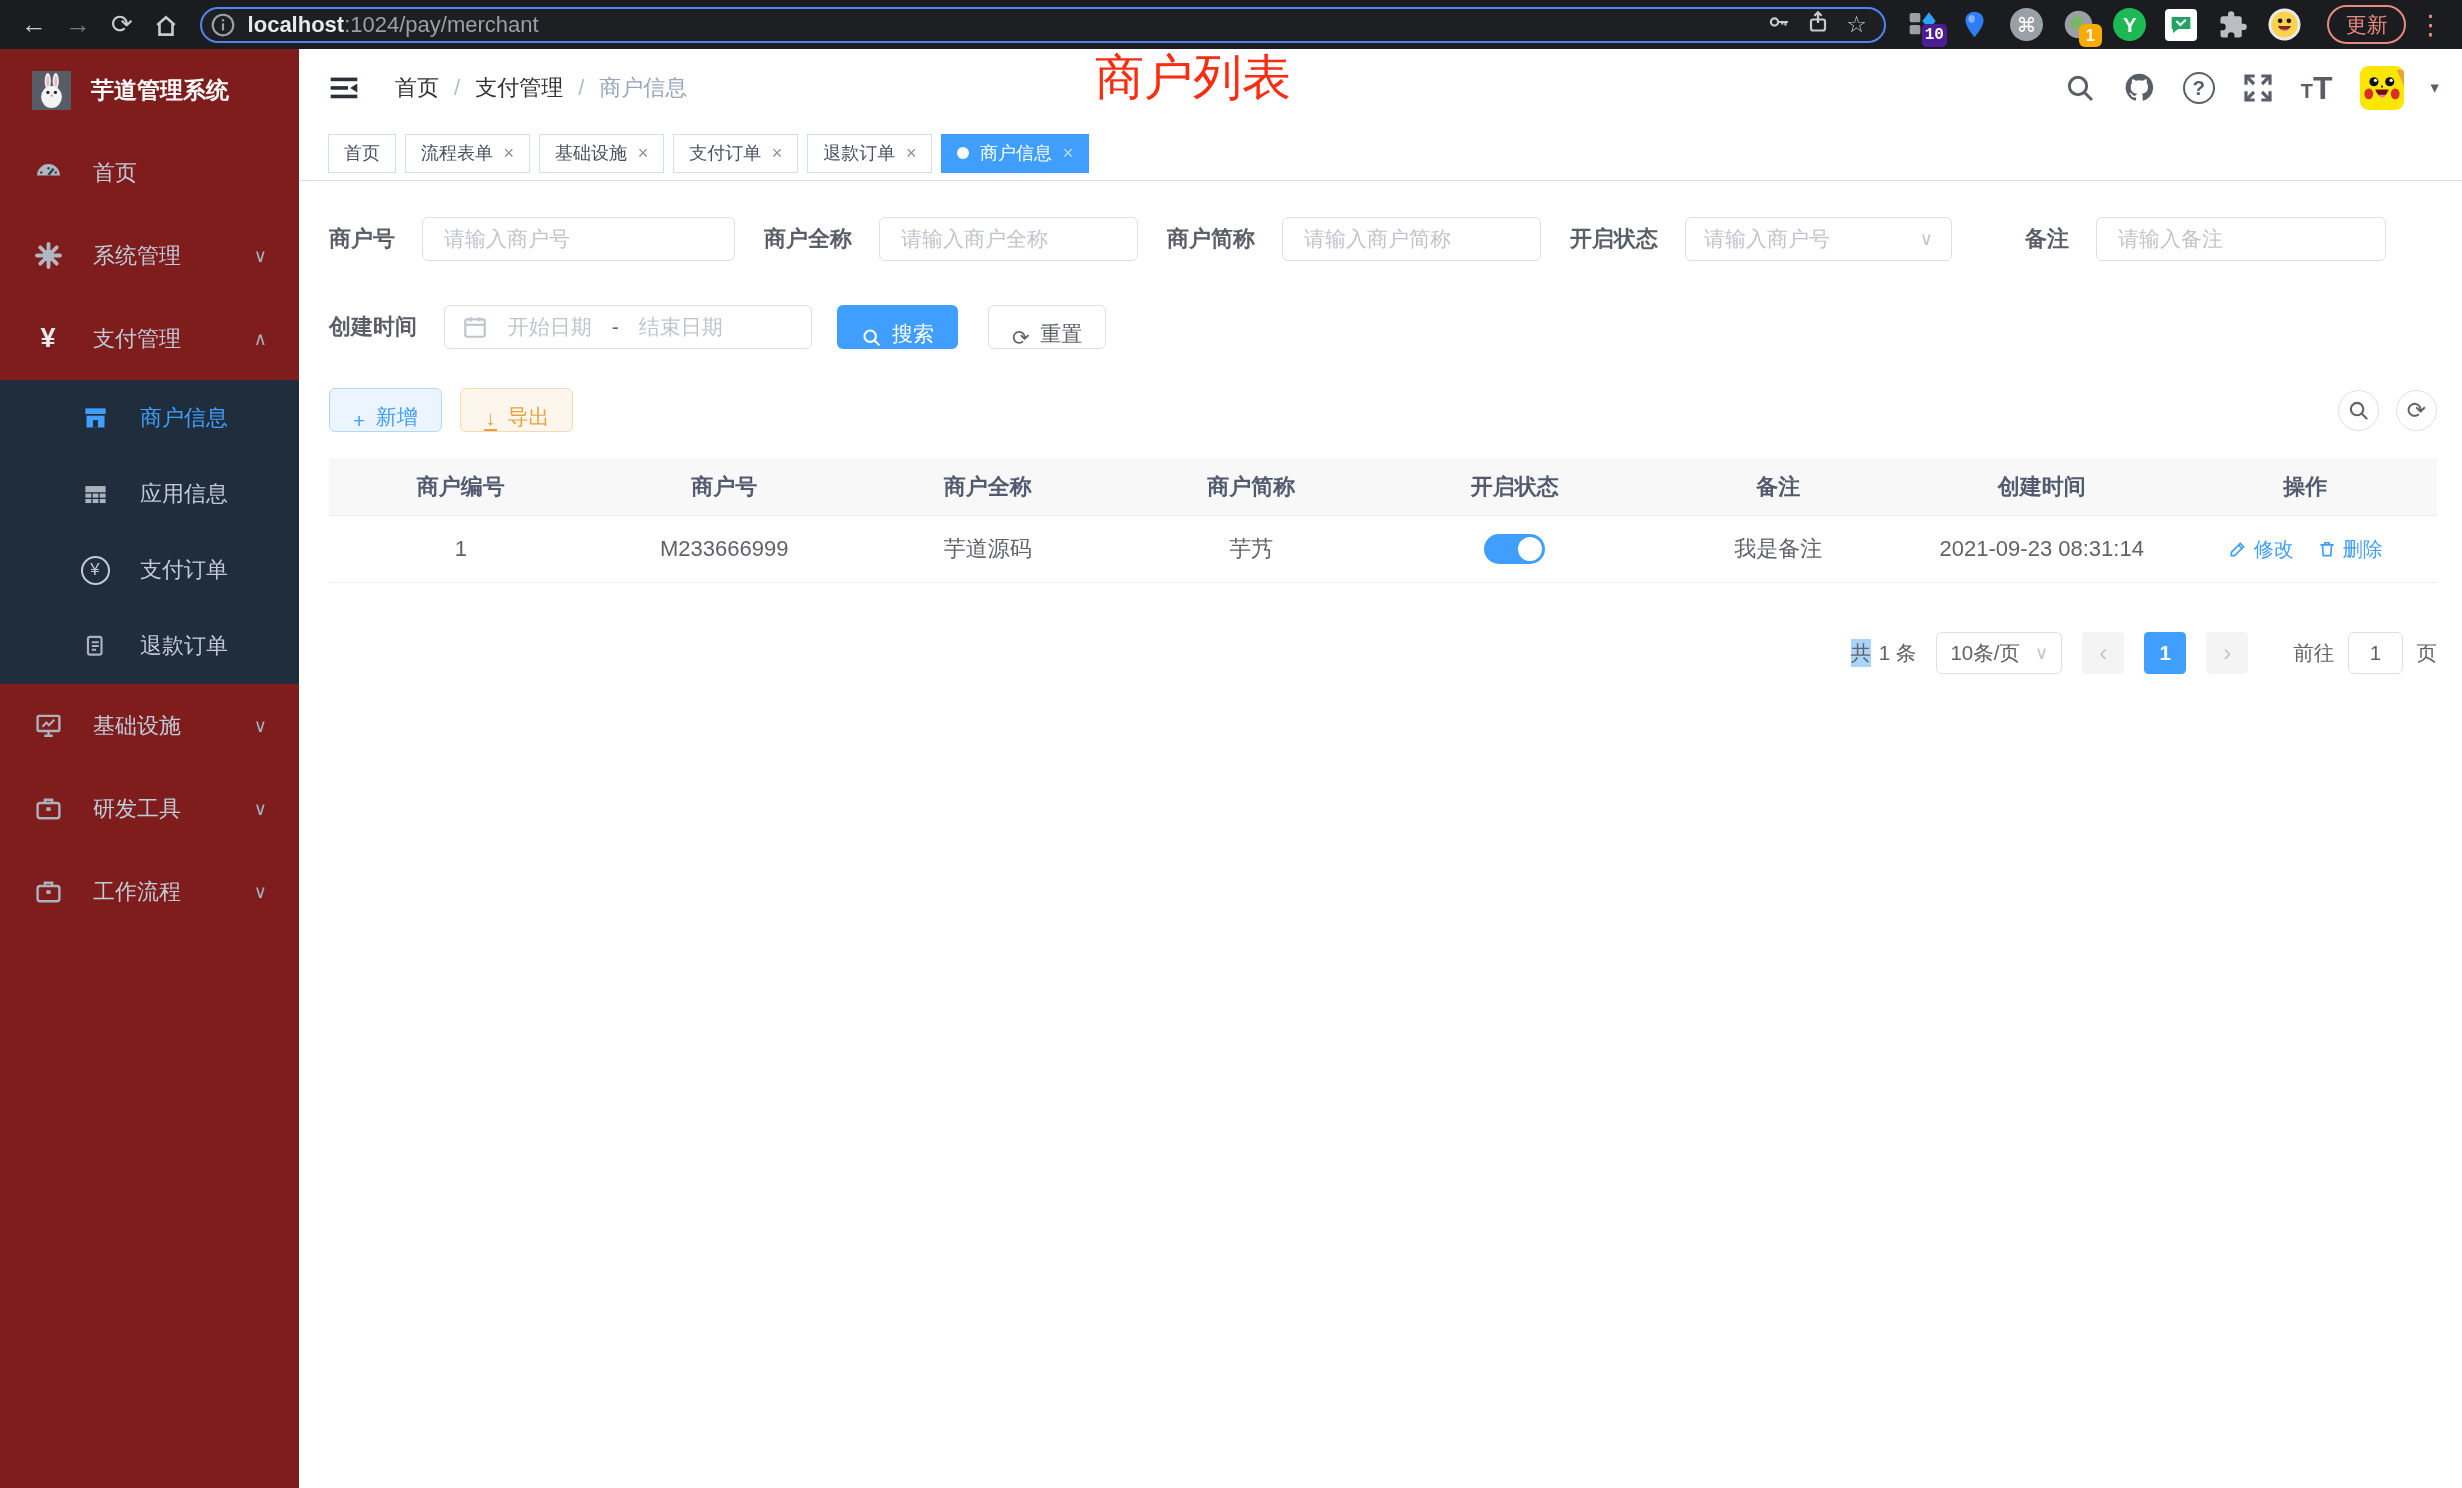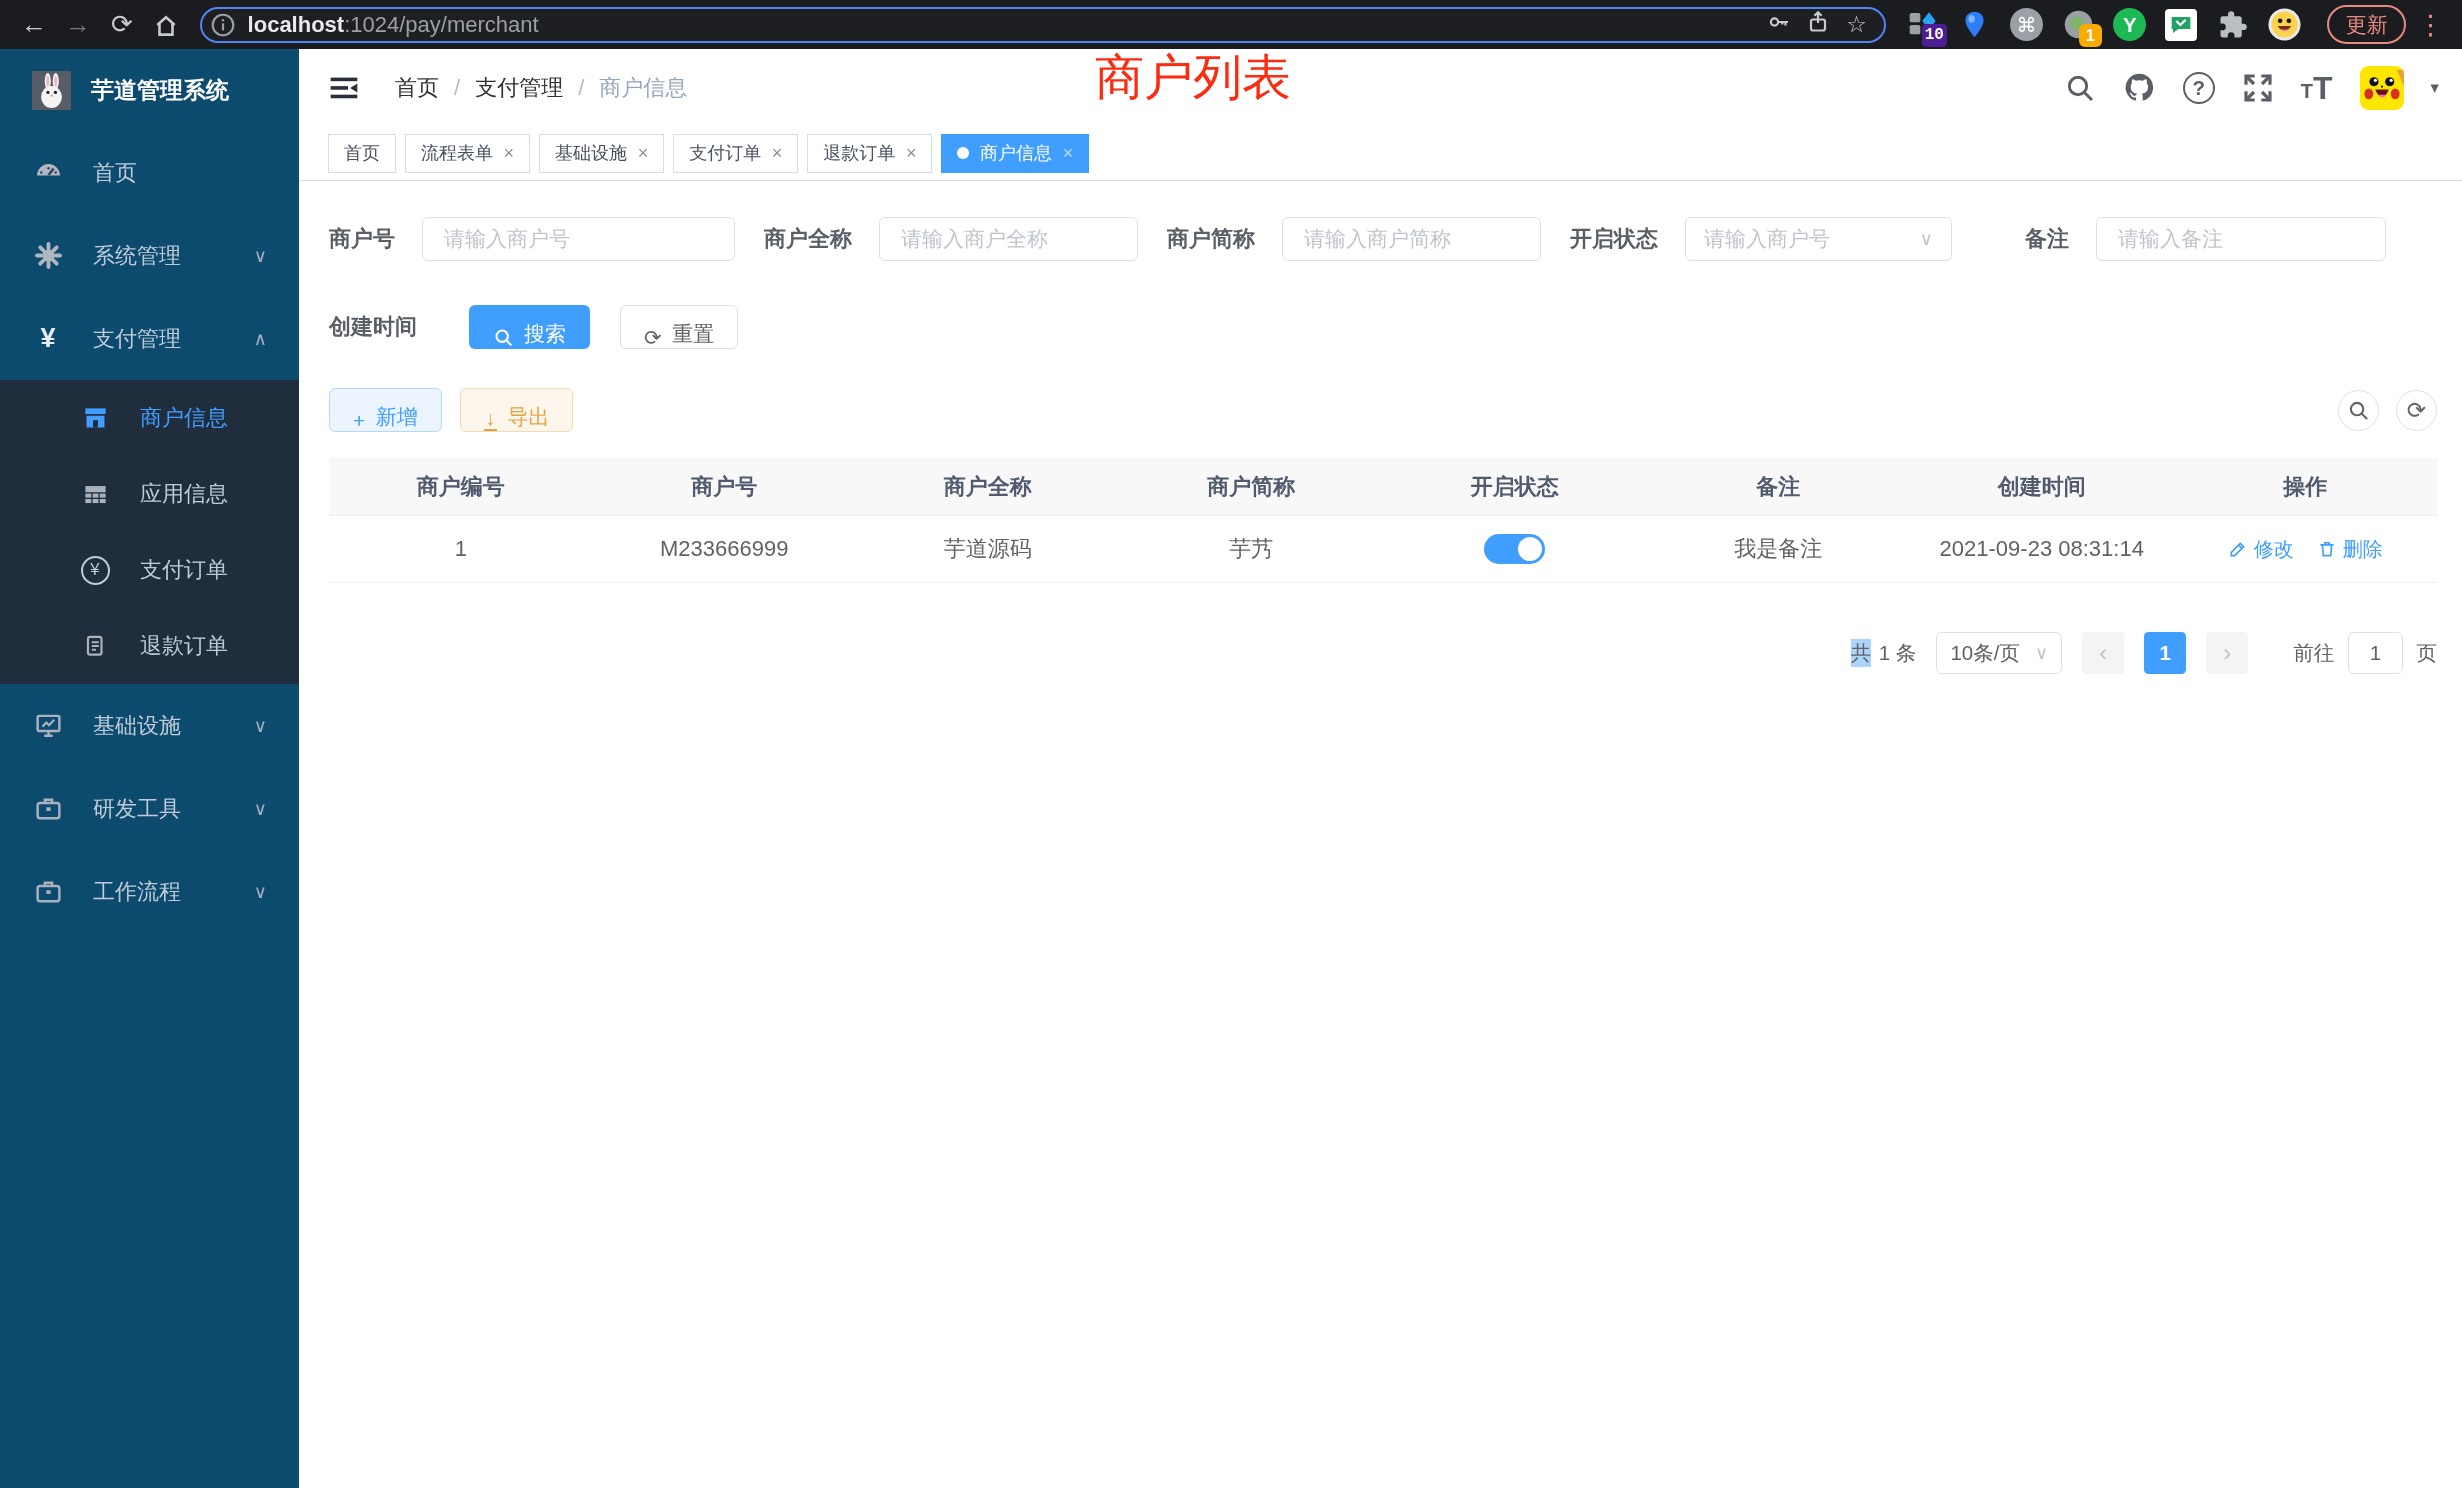--- a/index.html
+++ b/index.html
@@ -24,21 +24,21 @@
   .badge.orange { background:#f9ab00; border-radius:6px; }
   .circle-ext { width:33px; height:33px; border-radius:50%; background:#9aa0a6; color:#fff;
     display:flex; align-items:center; justify-content:center; font-size:20px; }
   .green-y { background:#1db954; font-weight:700; font-size:20.5px; }
   .update-btn { margin-left:16.7px; border:2.3px solid #e88a7f; color:#e88a7f; border-radius:20px;
     font-size:21px; padding:3.8px 16.7px; cursor:pointer; white-space:nowrap; }
   .dots { color:#e88a7f; font-size:27px; margin:0 6px 0 10.6px; cursor:pointer; }
 
   
   .app { display:flex; height:1440px; }
-  .sidebar { width:299px; flex-shrink:0; background:#0c4a6e; color:#bfcbd9; }
+  .sidebar { width:299px; flex-shrink:0; background:#7f1d1d; color:#bfcbd9; }
   .logo-row { height:82px; display:flex; align-items:center; padding-left:32px; gap:20px; cursor:pointer; }
   .logo-title { color:#fff; font-size:23px; font-weight:700; }
   .menu { font-size:22px; }
   .menu-item { height:83px; display:flex; align-items:center; padding:0 32px; gap:29px; cursor:pointer; }
   .menu-item .chev { margin-left:auto; font-size:18px; color:#a3b0c0; }
   .mi { width:32px; display:flex; justify-content:center; flex-shrink:0; }
   .submenu { background:#1f2d3d; }
   .submenu .menu-item { height:76px; padding-left:79px; }
   .menu-item.active { color:#409eff; }
   .coin-ic { width:29px; height:29px; border:2.3px solid #bfcbd9; border-radius:50%;
@@ -459,20 +459,31 @@
         </div>
         <div class="fgroup" style="margin-left:44px">
           <span class="f-label">备注</span>
           <input class="f-input" style="width: 290px;" placeholder="请输入备注">
         </div>
       </div>
 
       <div class="frow" style="margin-bottom:39px">
         <div class="fgroup">
           <span class="f-label">创建时间</span>
+          <div class="date-box">
+            <svg width="26" height="26" viewBox="0 0 24 24">
+                <rect x="3" y="5" width="18" height="16" rx="2" fill="none" stroke="#c0c4cc" stroke-width="2"></rect>
+                <line x1="3" y1="10" x2="21" y2="10" stroke="#c0c4cc" stroke-width="2"></line>
+                <line x1="8" y1="3" x2="8" y2="7" stroke="#c0c4cc" stroke-width="2"></line>
+                <line x1="16" y1="3" x2="16" y2="7" stroke="#c0c4cc" stroke-width="2"></line>
+              </svg>
+            <span class="date-ph">开始日期</span>
+            <span style="color:#606266;font-size:21px">-</span>
+            <span class="date-ph">结束日期</span>
+          </div>
         </div>
         <div class="btn btn-primary" style="margin-left:-4.5px">
           <svg width="21" height="21" viewBox="0 0 24 24">
               <circle cx="10.5" cy="10.5" r="6.5" fill="none" stroke="#fff" stroke-width="2.4"></circle>
               <line x1="15.5" y1="15.5" x2="21" y2="21" stroke="#fff" stroke-width="2.4"></line>
             </svg>
           <span>搜索</span>
         </div>
         <div class="btn btn-default" style="margin-left:30px">
           <span class="glyph">⟳</span>

